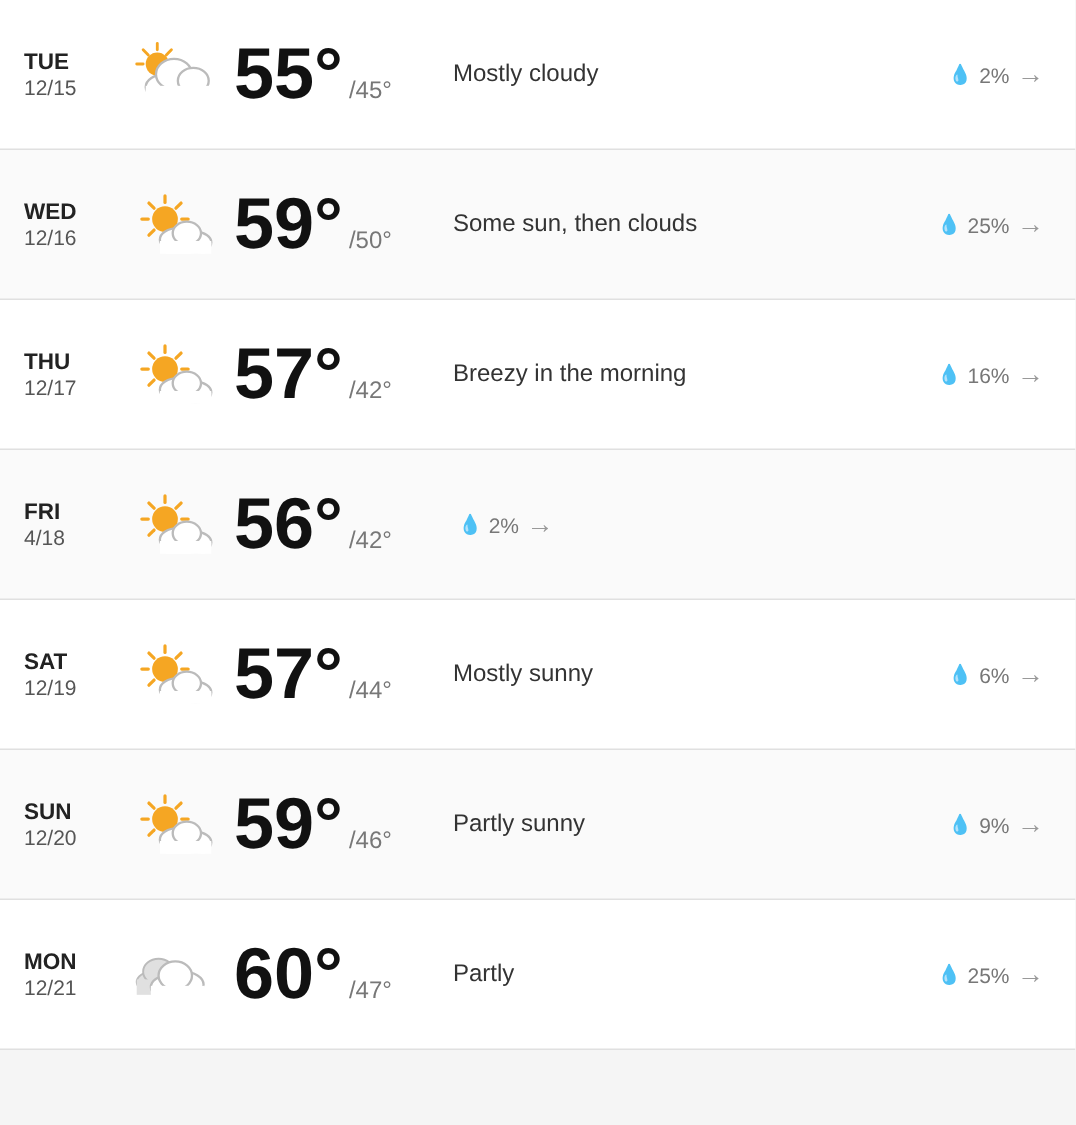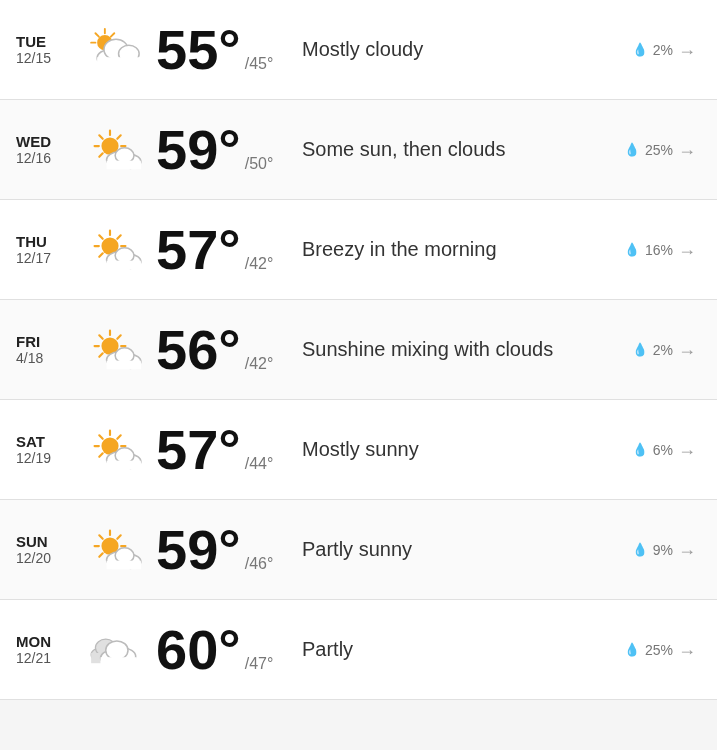--- a/index.html
+++ b/index.html
@@ -43,32 +43,32 @@
       justify-content: center;
     }
     .temp-block {
       width: 130px;
       flex-shrink: 0;
       display: flex;
       align-items: baseline;
       gap: 4px;
     }
     .temp-high {
-      font-size: 56px;
+      font-size: 48px;
       font-weight: bold;
       color: #111;
       line-height: 1;
     }
     .temp-low {
       font-size: 16px;
       color: #777;
     }
     .description {
       flex: 1;
-      font-size: 20px;
+      font-size: 16px;
       color: #333;
       padding-left: 16px;
     }
     .precip {
       display: flex;
       align-items: center;
       gap: 4px;
       font-size: 14px;
       color: #777;
       width: 60px;
@@ -228,21 +228,20 @@
     <ellipse cx="52" cy="44" rx="12" ry="8" fill="white" stroke="#bbb" stroke-width="1.8"></ellipse>
     <ellipse cx="45" cy="37" rx="11" ry="9" fill="white" stroke="#bbb" stroke-width="1.8"></ellipse>
     <rect x="24" y="43" width="40" height="10" fill="white"></rect>
     <path d="M24,47 Q24,53 30,53 L58,53 Q64,53 64,47 L64,44 Q60,52 52,50 Q48,53 45,50 Q38,53 32,50 Q24,52 24,44 Z" fill="white"></path>
   </svg>
     </div>
     <div class="temp-block">
       <span class="temp-high">56°</span>
       <span class="temp-low">/42°</span>
     </div>
-    <div class="description">Sunshine mixing with clouds</div>
     <div class="precip">
       <span class="precip-icon">💧</span>
       <span>2%</span>
     </div>
     <div class="arrow">→</div>
   </div>
     <div class="weather-row">
     <div class="day-info">
       <div class="day-name">SAT</div>
       <div class="day-date">12/19</div>

